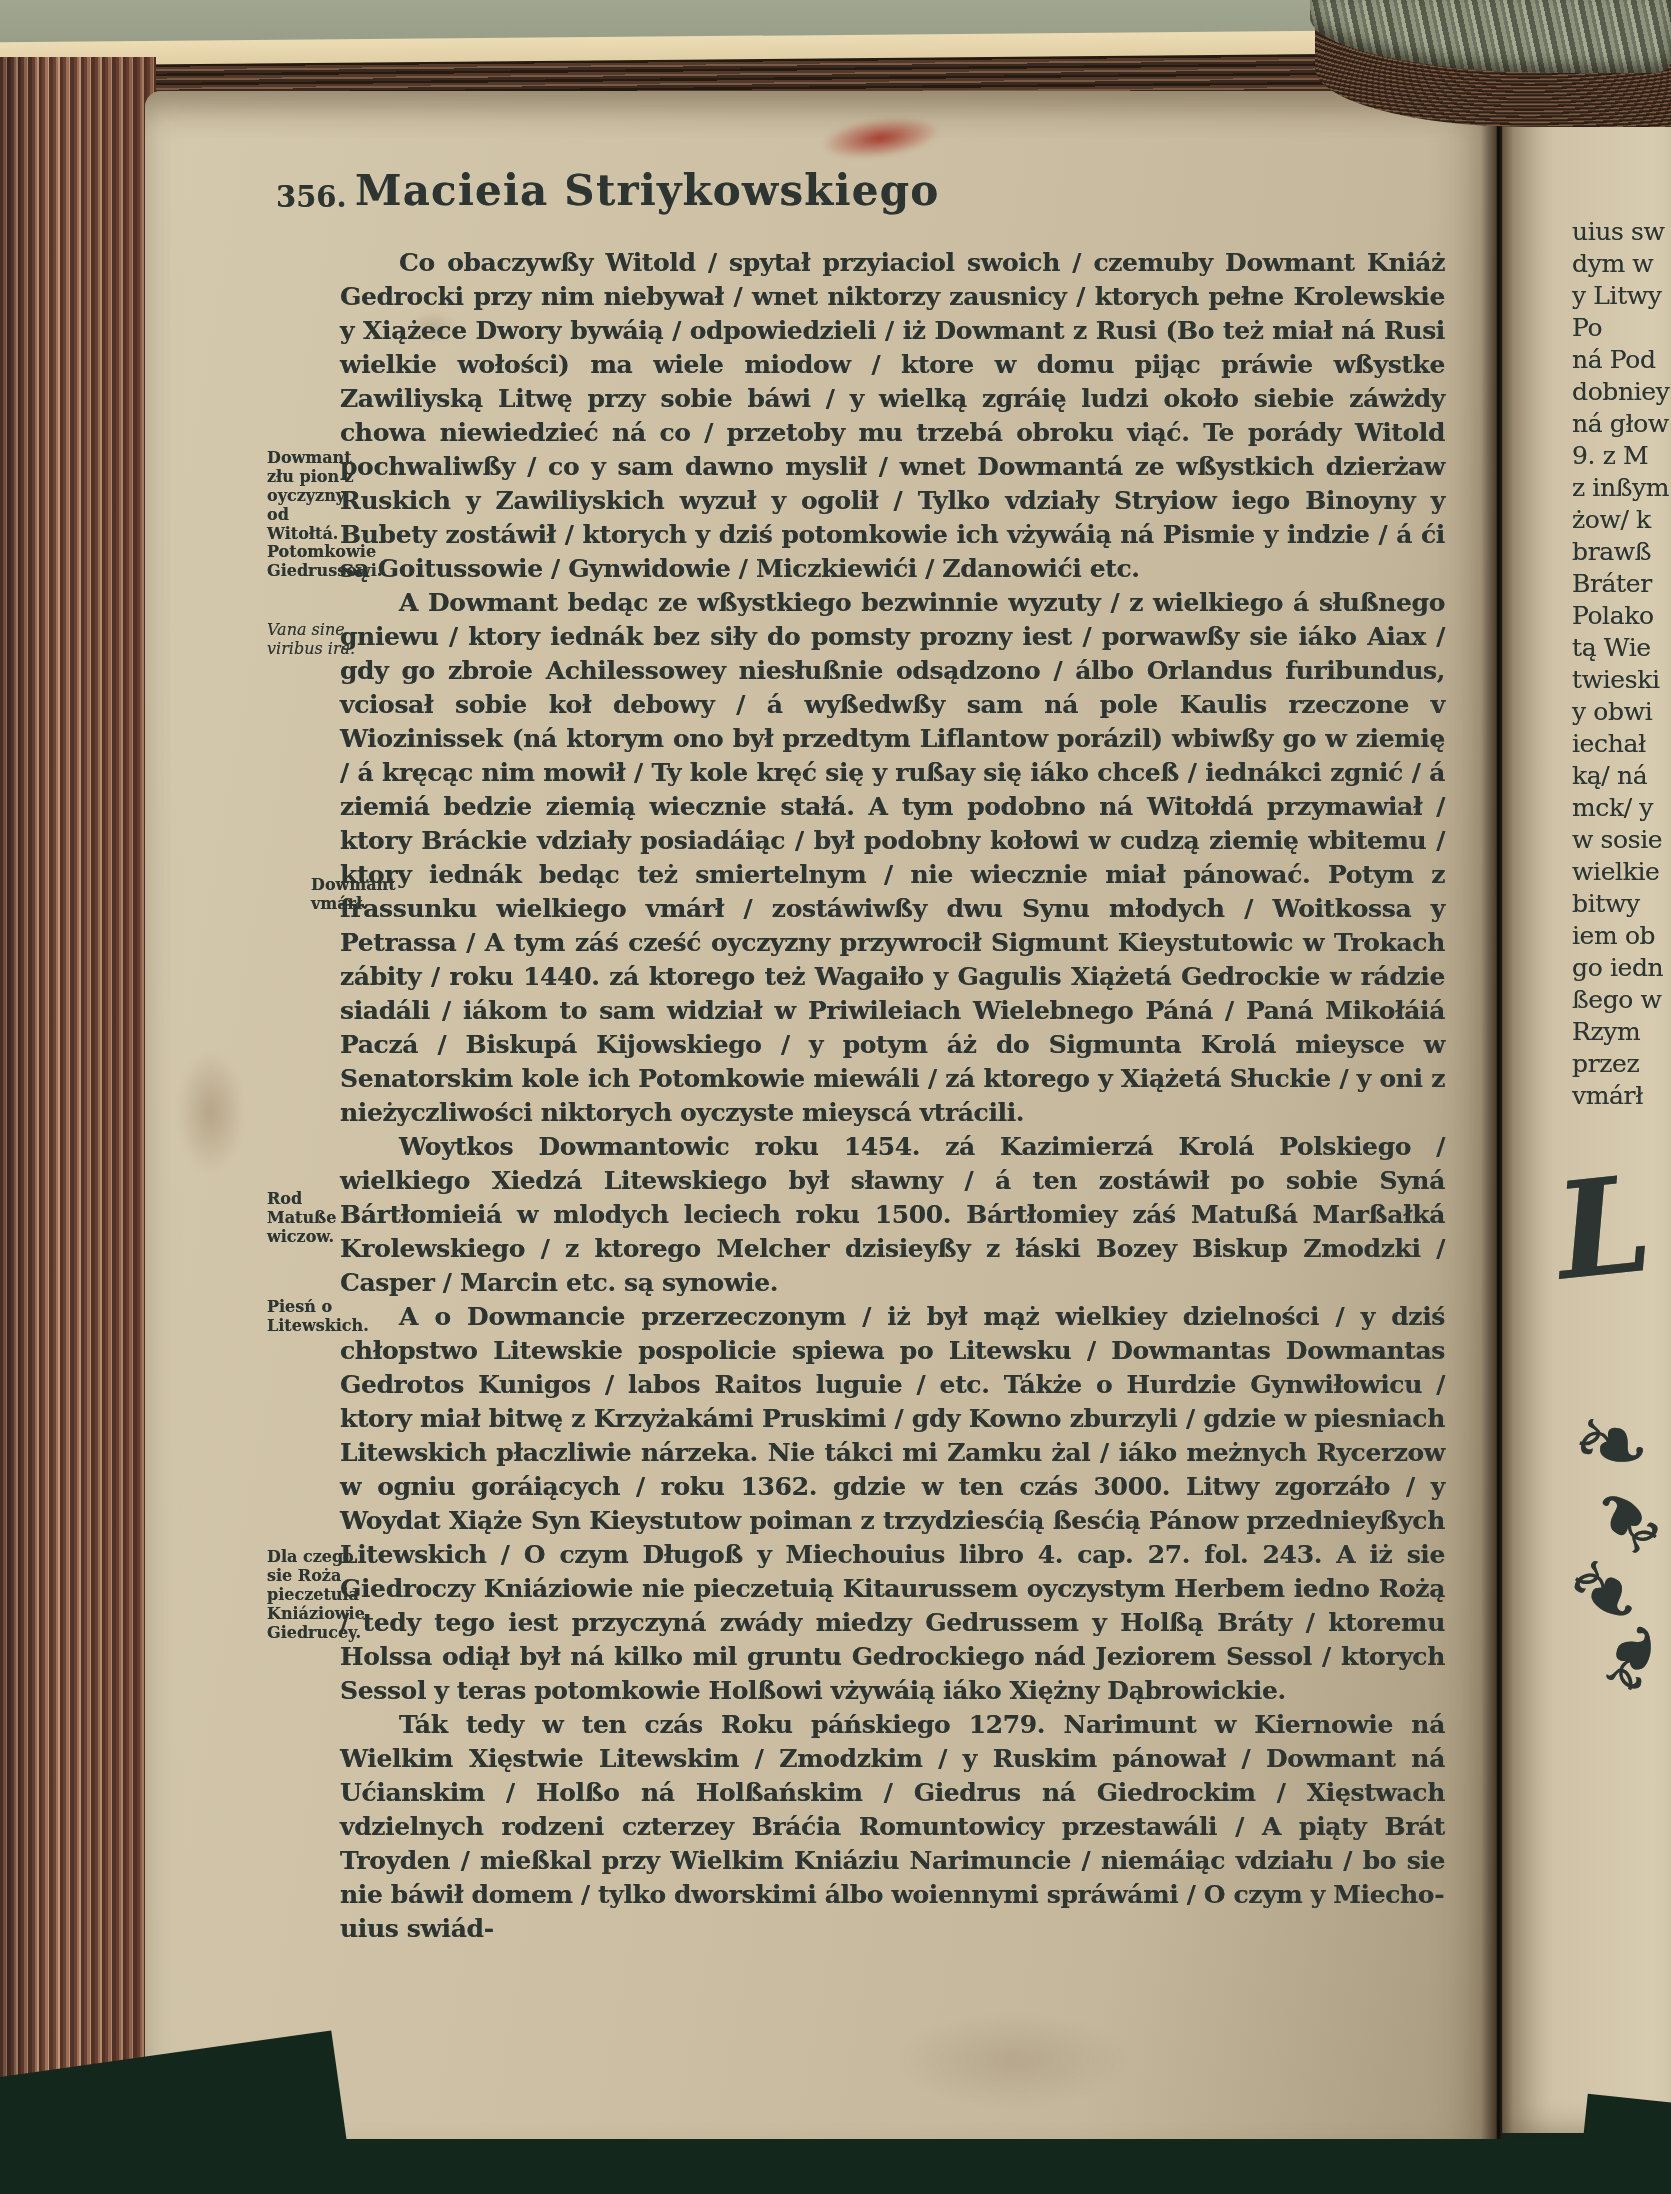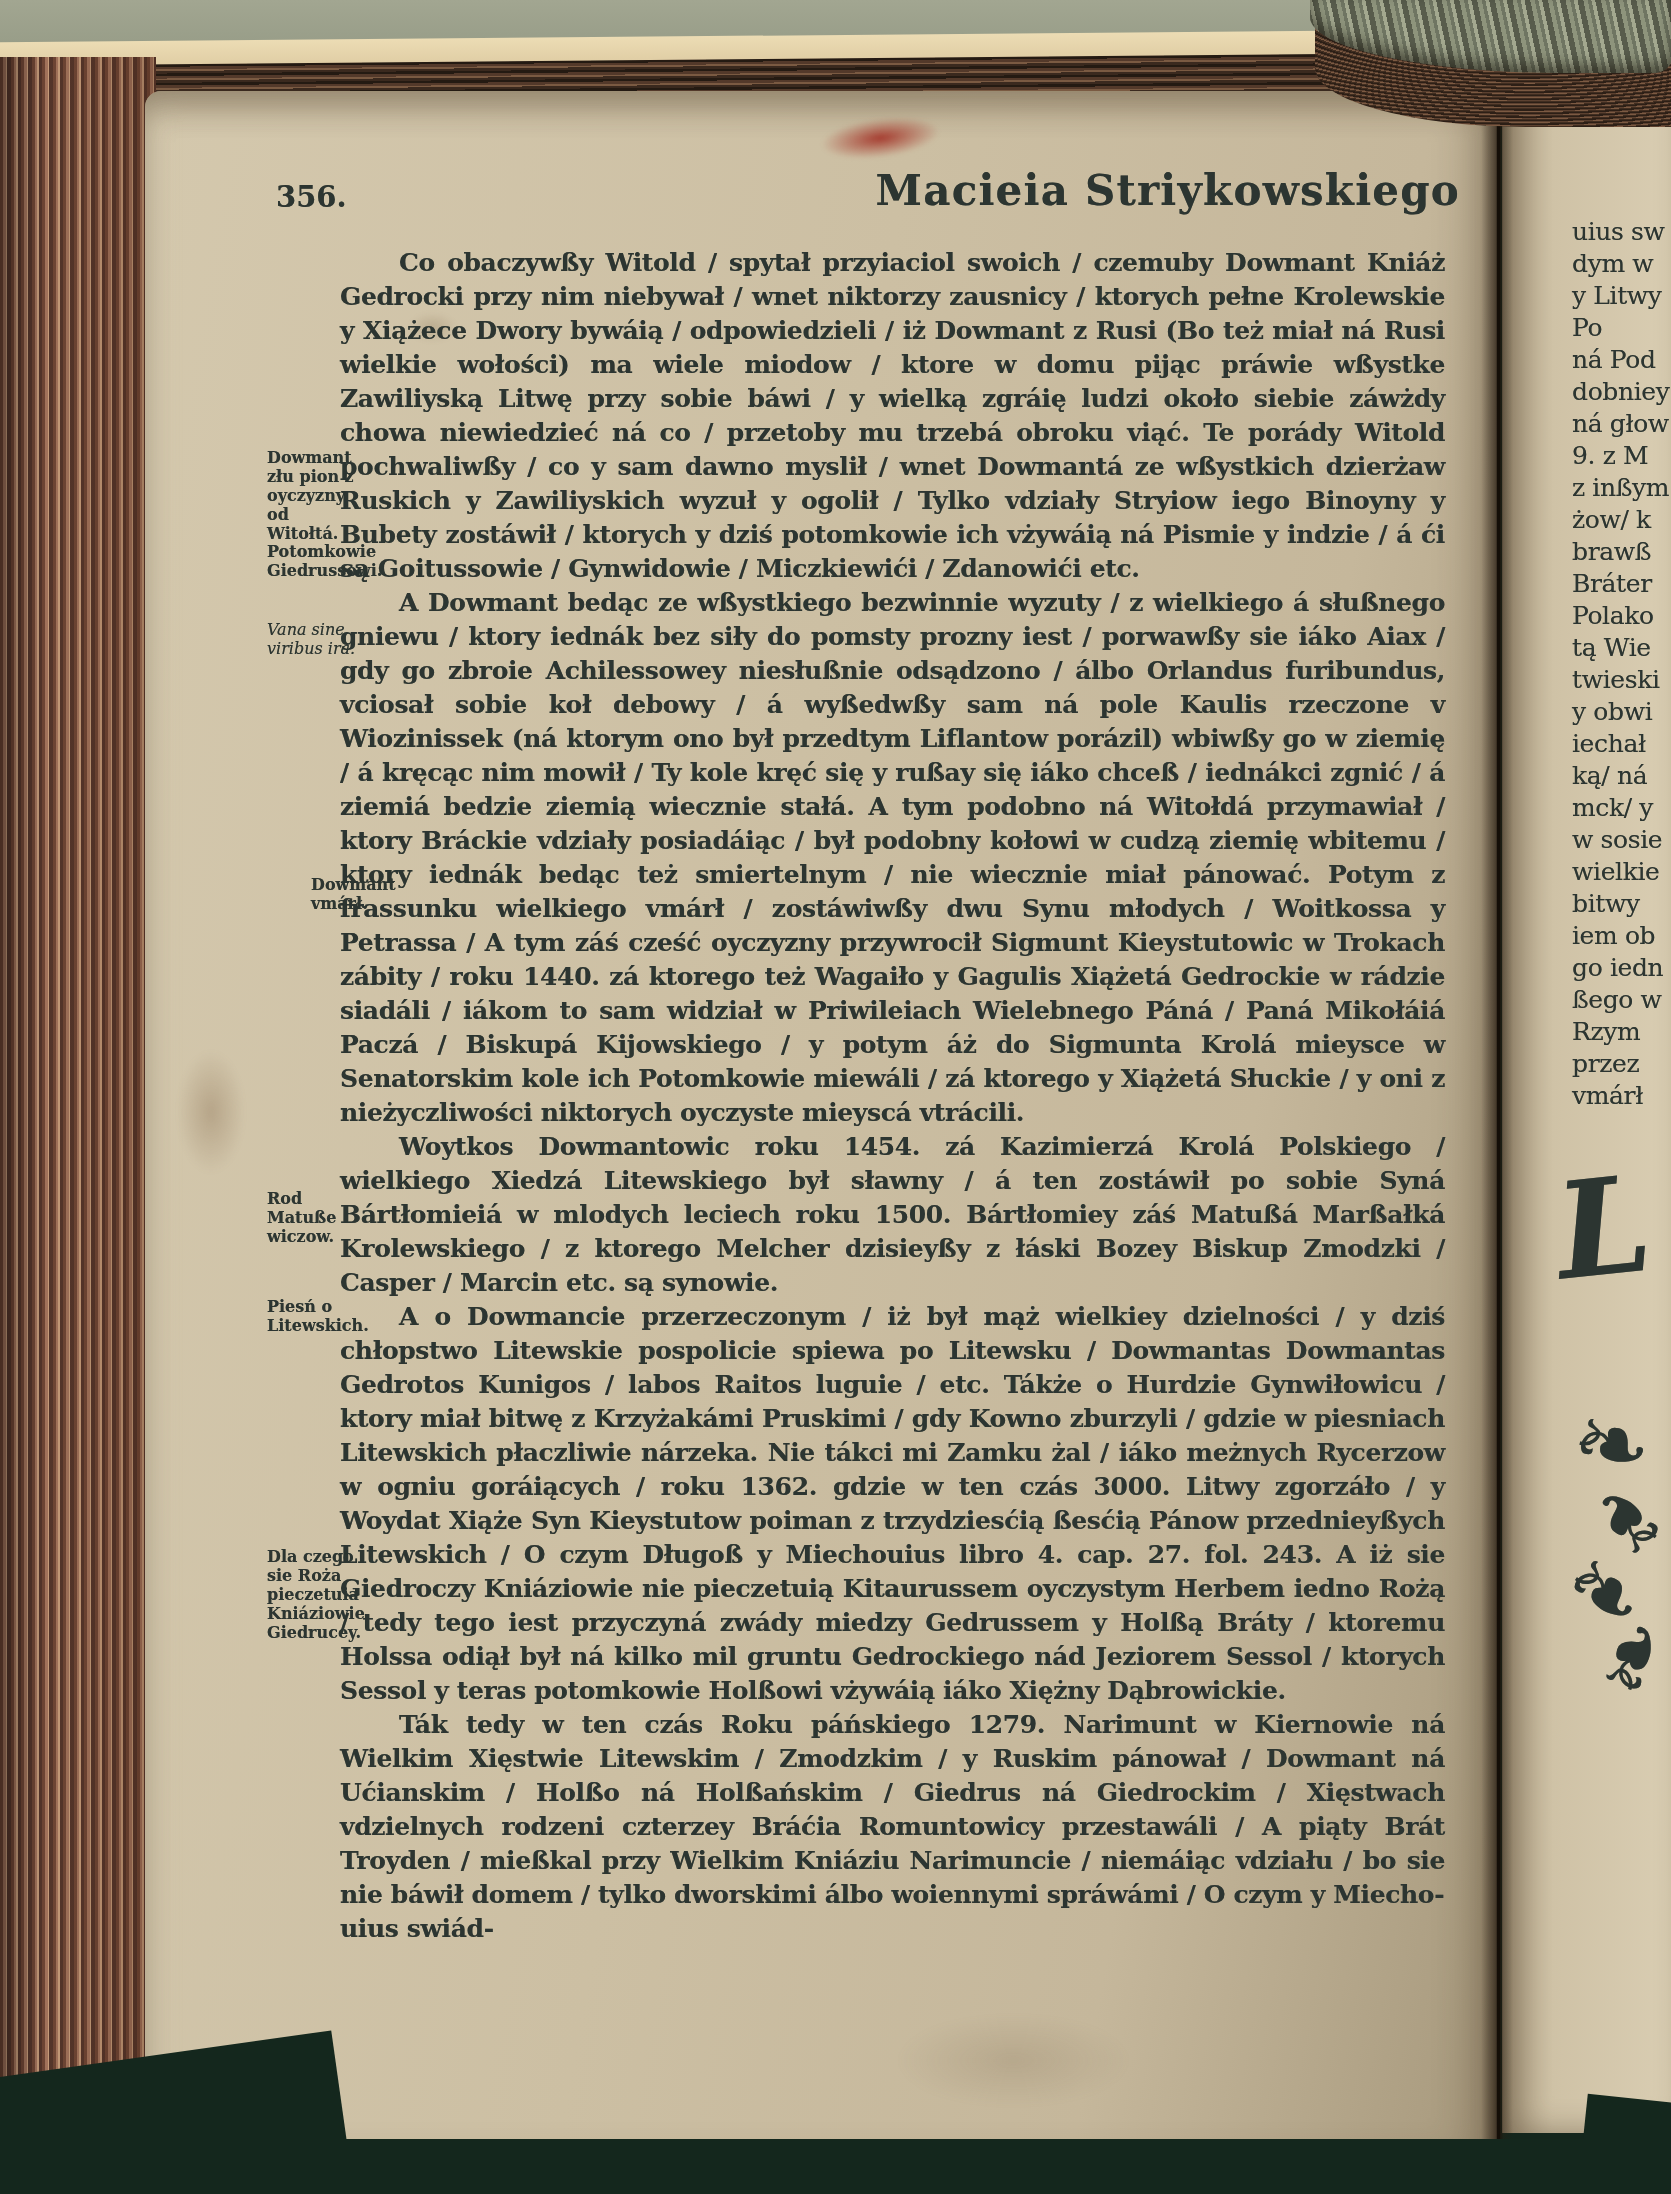--- a/index.html
+++ b/index.html
@@ -46,21 +46,21 @@
           background:radial-gradient(ellipse,rgba(115,95,70,.18),rgba(115,95,70,0) 70%);filter:blur(3.1px);}
   .bottom-dark{position:absolute;left:0;top:2139px;width:1672px;height:56px;background:#14271d;}
   .bottom-dark-left{position:absolute;left:-49px;top:2057px;width:395px;height:185px;
           background:#14271d;transform:rotate(-8deg);}
   .bottom-dark-right{position:absolute;left:1581px;top:2100px;width:124px;height:124px;
           background:#14271d;transform:rotate(6deg);}
 
   
   .ink{color:#2c3531;text-shadow:0 0 0.6px rgba(38,48,42,.55);}
   .page-number{position:absolute;left:276px;top:180px;font-size:29px;font-weight:bold;}
-  .running-head{position:absolute;left:355px;top:166px;width:1105px;text-align:right;
+  .running-head{position:absolute;left:355px;top:166px;width:1105px;text-align:left;
           font-size:42px;font-weight:bold;letter-spacing:1.2px;}
   .text-col{position:absolute;left:340px;top:246px;width:1105px;
           font-size:25px;font-weight:bold;line-height:34px;text-align:justify;
           letter-spacing:-0.015em;}
   .para{margin:0;text-indent:59px;}
   .catchword{text-align:left;margin:0;}
 
   .margin-note{position:absolute;left:267px;width:96px;font-size:16px;font-weight:bold;
           line-height:19px;}
   .mn1{top:448px;}  .mn2{top:542px;}

